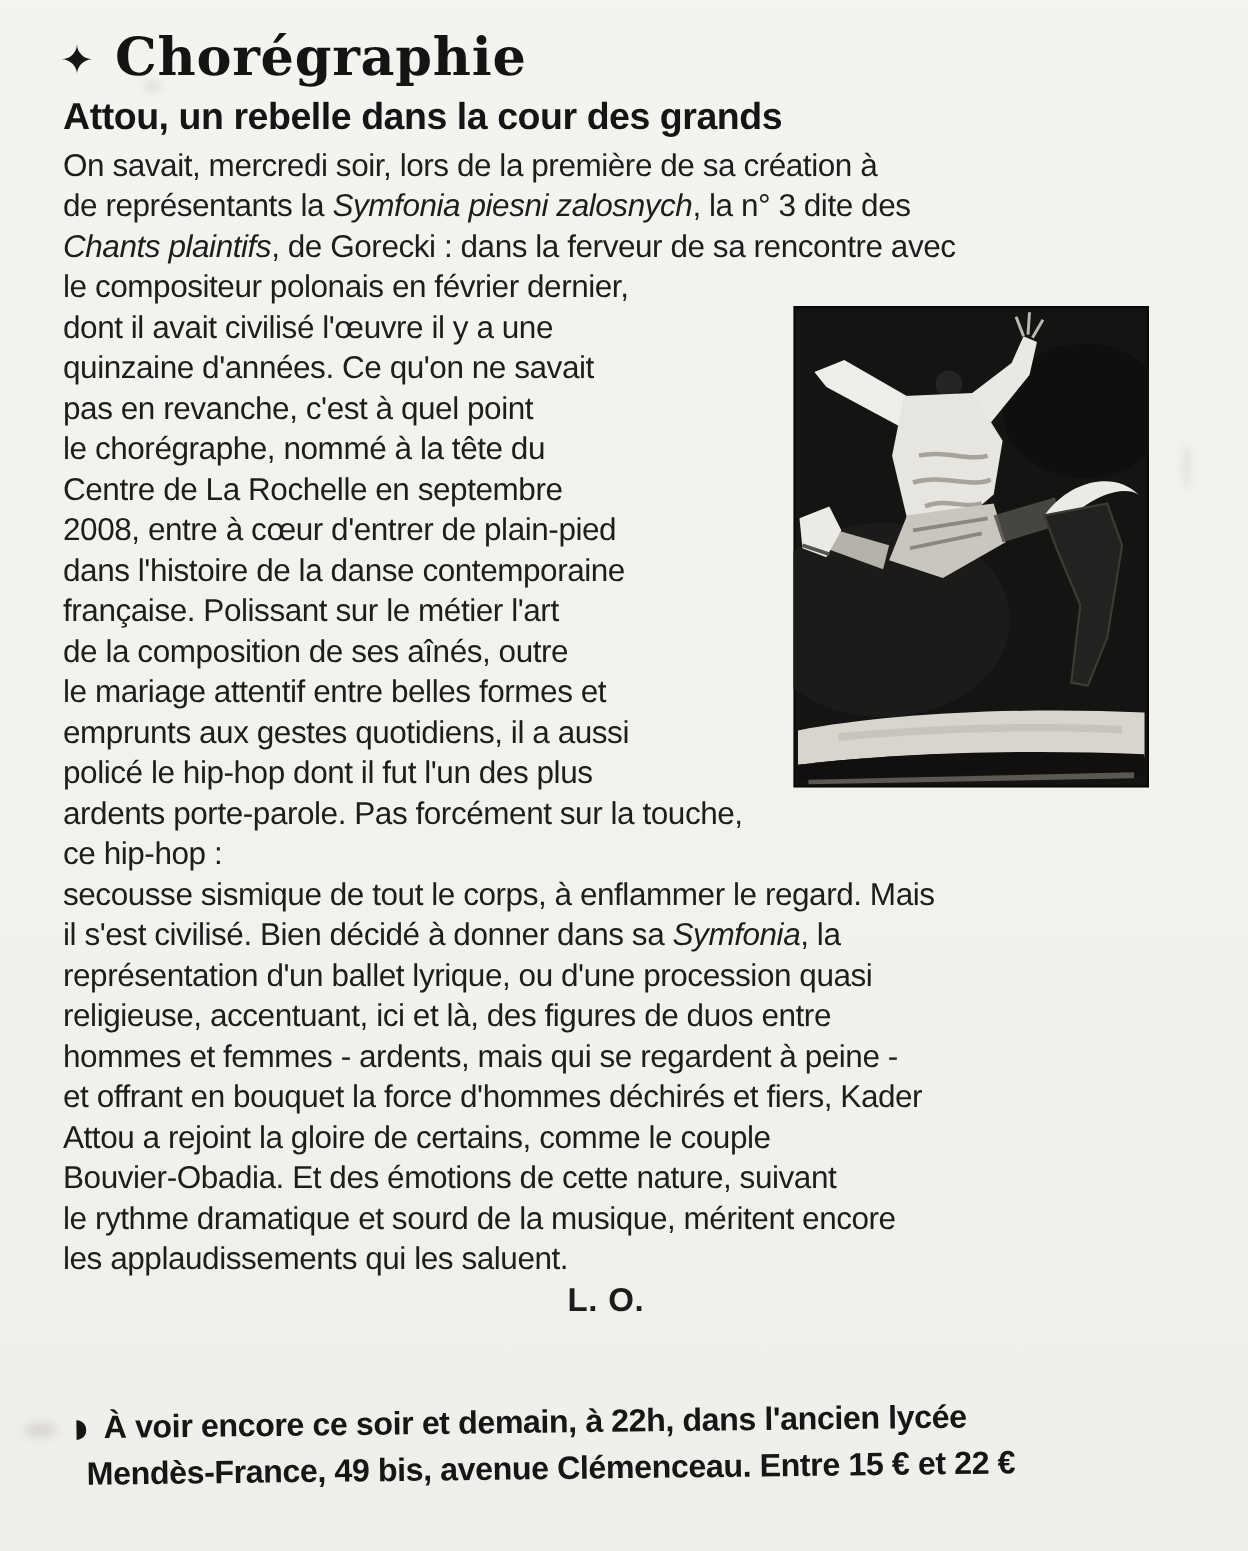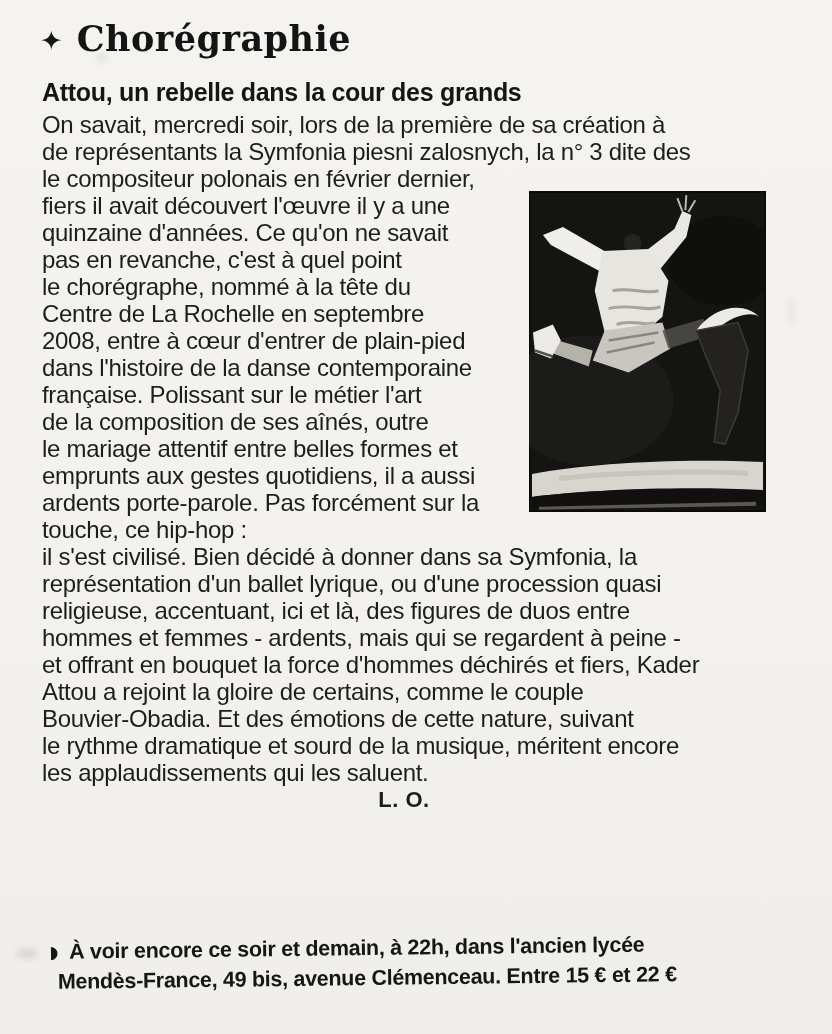--- a/index.html
+++ b/index.html
@@ -15,29 +15,29 @@
   .hdr{display:flex;align-items:center;}
   .hdr .star{
     font-family:"DejaVu Sans", sans-serif;
     font-size:27px;line-height:27px;margin:2px 14px 0 -2px;color:#161616;
   }
   .hdr .title{
     font-family:"DejaVu Serif", serif;
     font-weight:bold;font-size:35px;line-height:42px;letter-spacing:0.5px;color:#141414;text-align:right;
   }
   .headline{
-    margin-top:17px;
+    margin-top:3px;
     font-weight:bold;font-size:25px;line-height:31px;letter-spacing:-0.3px;color:#151515;
   }
   .body-text{
     margin-top:3px;
-    font-size:24px;line-height:27px;letter-spacing:-0.3px;color:#1d1d1d;
+    font-size:21px;line-height:27px;letter-spacing:-0.3px;color:#1d1d1d;
   }
   .body-text .line{min-height:27px;}
-  .body-text .it{}
+  .body-text .it{font-style:italic;}
   .photo{
     float:right;
     width:237px;height:321px;
     margin:26px 0 6px 12px;
   }
   .photo svg{display:block;width:237px;height:321px;}
   .byline{
     clear:none;
     text-align:center;
     font-weight:bold;font-size:22px;line-height:27px;letter-spacing:0.5px;
@@ -73,20 +73,21 @@
       <span class="star">✦</span>
       <span class="title">Chorégraphie</span>
     </div>
 
     <div class="headline">Attou, un rebelle dans la cour des grands</div>
 
     <div class="body-text">
 
       <div class="line"><span>On savait, mercredi soir, lors de la première de sa création à</span></div>
         <div class="line"><span>de représentants la </span><span class="it">Symfonia piesni zalosnych</span><span>, la n° 3 dite des</span></div>
+        <div class="line"><span class="it">Chants plaintifs</span><span>, de Gorecki : dans la ferveur de sa rencontre avec</span></div>
         <div class="photo">
         <svg viewBox="0 0 238 322" xmlns="http://www.w3.org/2000/svg">
 
           <rect x="0" y="0" width="238" height="322" fill="#141413" stroke="#0a0a0a" stroke-width="3"></rect>
           <ellipse cx="60" cy="210" rx="85" ry="65" fill="#1b1b1a"></ellipse>
           <ellipse cx="195" cy="70" rx="55" ry="45" fill="#0f0f0e"></ellipse>
 
           <path d="M3,284 C60,273 150,268 235,272 L235,302 C150,296 60,300 3,307 Z" fill="#d8d5cf"></path>
           <path d="M30,286 C90,280 170,278 220,281 L220,286 C170,283 90,285 30,291 Z" fill="#bcb8b0" opacity="0.6"></path>
 
@@ -109,32 +110,34 @@
           <path d="M64,160 L22,148 L16,160 L60,176 Z" fill="#b5b2aa"></path>
           <path d="M4,142 L24,134 L32,150 L22,168 L6,162 Z" fill="#eceae6"></path>
           <path d="M6,160 L24,166" stroke="#55534e" stroke-width="2.5"></path>
 
           <path d="M134,140 L175,128 L180,146 L140,158 Z" fill="#504d48" opacity="0.85"></path>
           <path d="M168,140 C185,116 215,110 231,126 C220,119 195,128 178,150 Z" fill="#eceae5"></path>
           <path d="M168,140 L210,132 L220,160 L210,222 L197,254 L186,252 L192,200 L176,162 Z" fill="#232220" stroke="#3c3a36" stroke-width="1.5"></path>
         </svg>
       </div>
     <div class="line"><span>le compositeur polonais en février dernier,</span></div>
-        <div class="line"><span>fiers il avait découvert l'œuvre il y a une</span></div>
+        <div class="line"><span>dont il avait civilisé l'œuvre il y a une</span></div>
         <div class="line"><span>quinzaine d'années. Ce qu'on ne savait</span></div>
         <div class="line"><span>pas en revanche, c'est à quel point</span></div>
         <div class="line"><span>le chorégraphe, nommé à la tête du</span></div>
         <div class="line"><span>Centre de La Rochelle en septembre</span></div>
         <div class="line"><span>2008, entre à cœur d'entrer de plain-pied</span></div>
         <div class="line"><span>dans l'histoire de la danse contemporaine</span></div>
         <div class="line"><span>française. Polissant sur le métier l'art</span></div>
         <div class="line"><span>de la composition de ses aînés, outre</span></div>
         <div class="line"><span>le mariage attentif entre belles formes et</span></div>
         <div class="line"><span>emprunts aux gestes quotidiens, il a aussi</span></div>
+        <div class="line"><span>policé le hip-hop dont il fut l'un des plus</span></div>
         <div class="line"><span>ardents porte-parole. Pas forcément sur la touche, ce hip-hop :</span></div>
+        <div class="line"><span>secousse sismique de tout le corps, à enflammer le regard. Mais</span></div>
         <div class="line"><span>il s'est civilisé. Bien décidé à donner dans sa </span><span class="it">Symfonia</span><span>, la</span></div>
         <div class="line"><span>représentation d'un ballet lyrique, ou d'une procession quasi</span></div>
         <div class="line"><span>religieuse, accentuant, ici et là, des figures de duos entre</span></div>
         <div class="line"><span>hommes et femmes - ardents, mais qui se regardent à peine -</span></div>
         <div class="line"><span>et offrant en bouquet la force d'hommes déchirés et fiers, Kader</span></div>
         <div class="line"><span>Attou a rejoint la gloire de certains, comme le couple</span></div>
         <div class="line"><span>Bouvier-Obadia. Et des émotions de cette nature, suivant</span></div>
         <div class="line"><span>le rythme dramatique et sourd de la musique, méritent encore</span></div>
         <div class="line"><span>les applaudissements qui les saluent.</span></div>
       </div>

